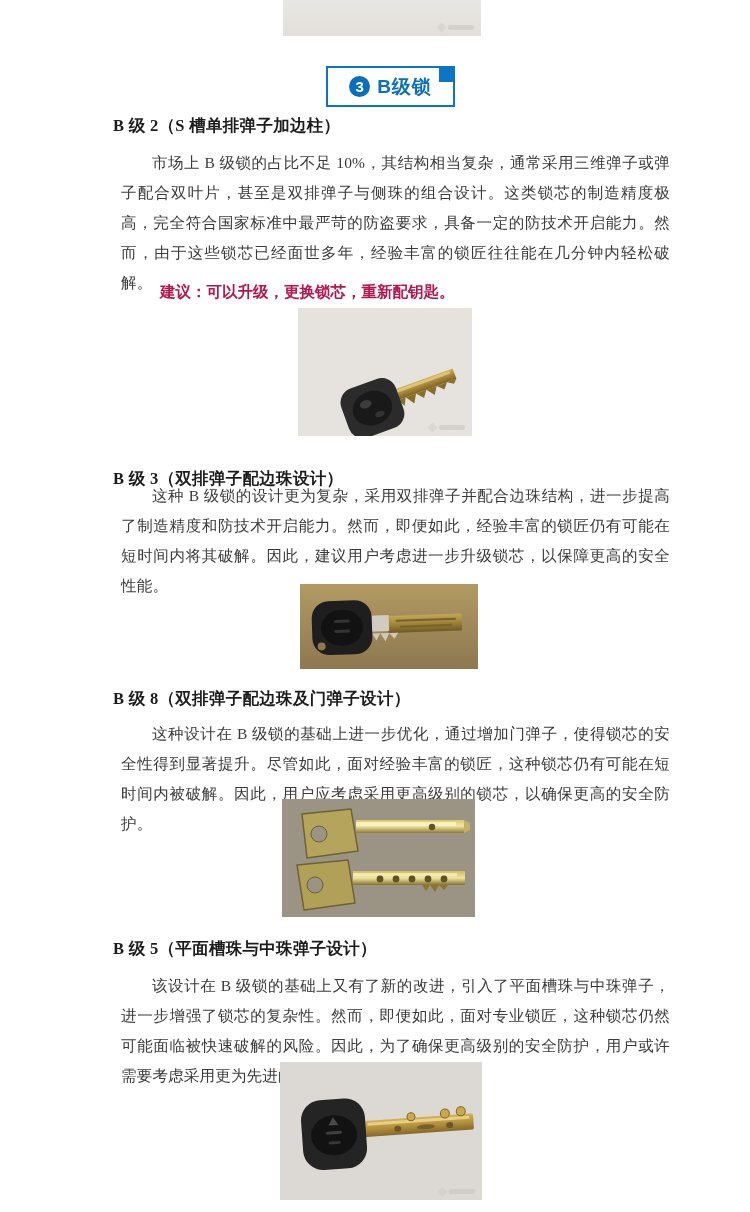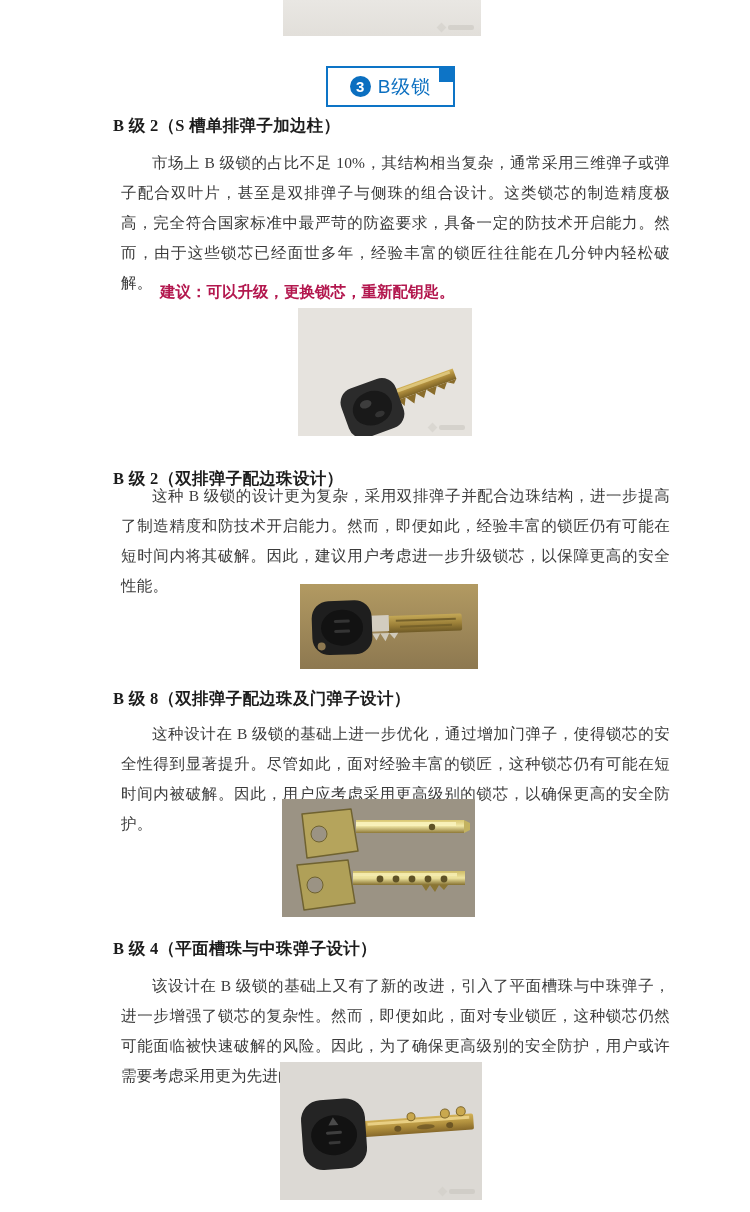--- a/index.html
+++ b/index.html
@@ -32,21 +32,21 @@
     width: 15px; height: 15px; background: #0d74c6;
   }
   .badge .num {
     width: 21px; height: 21px; border-radius: 50%;
     background: #0b6fc0; color: #ffffff;
     font-family: "Liberation Sans", sans-serif;
     font-weight: bold; font-size: 15px; line-height: 21px;
     text-align: center; flex: 0 0 auto;
   }
   .badge .lbl {
-    color: #0b6fc0; font-weight: normal; font-size: 19px;
+    color: #0b6fc0; font-weight: bold; font-size: 19px;
     font-family: "Liberation Sans", sans-serif;
     letter-spacing: 1px;
   }
 
   
   .col { left: 113px; width: 549px; }
   h2.sec-h {
     margin: 0; font-size: 16.5px; font-weight: bold; color: #1c1c1c;
     letter-spacing: 0.3px; line-height: 22px;
   }
@@ -115,21 +115,21 @@
       <ellipse cx="68" cy="92" rx="6" ry="4" fill="#3d3d3d"></ellipse>
       <ellipse cx="78" cy="106" rx="5" ry="3" fill="#333333"></ellipse>
     </g>
   </svg>
   <div class="wm">
       <span class="dia"></span>
       <span class="bar"></span>
     </div>
 </div>
 
-<h2 class="abs col sec-h" style="top:468px">B 级 2（双排弹子配边珠设计）</h2>
+<h2 class="abs col sec-h" style="top:468px">B 级 3（双排弹子配边珠设计）</h2>
 <p class="abs col sec-p" style="top:473px">这种 B 级锁的设计更为复杂，采用双排弹子并配合边珠结构，进一步提高了制造精度和防技术开启能力。然而，即便如此，经验丰富的锁匠仍有可能在短时间内将其破解。因此，建议用户考虑进一步升级锁芯，以保障更高的安全性能。</p>
 
 <div class="abs photo" style="left:300px; top:584px; width:178px; height:85px;">
   <svg width="178" height="85" viewBox="0 0 178 85">
     <defs>
       <linearGradient id="b2bg" x1="0" y1="0" x2="0" y2="1">
         <stop offset="0" stop-color="#b29a62"></stop>
           <stop offset="1" stop-color="#8d7850"></stop>
       </linearGradient>
       <linearGradient id="b2" x1="0" y1="0" x2="0" y2="1">
@@ -190,21 +190,21 @@
       <circle cx="98" cy="80" r="3.4" fill="#5f5226"></circle>
       <circle cx="114" cy="80" r="3.4" fill="#5f5226"></circle>
       <circle cx="130" cy="80" r="3.4" fill="#5f5226"></circle>
       <circle cx="146" cy="80" r="3.4" fill="#5f5226"></circle>
       <circle cx="162" cy="80" r="3.4" fill="#5f5226"></circle>
       <path d="M140 86 L144 92 148 86 153 93 157 86 162 91 166 86 Z" fill="#8a7534"></path>
     </g>
   </svg>
 </div>
 
-<h2 class="abs col sec-h" style="top:938px">B 级 4（平面槽珠与中珠弹子设计）</h2>
+<h2 class="abs col sec-h" style="top:938px">B 级 5（平面槽珠与中珠弹子设计）</h2>
 <p class="abs col sec-p" style="top:963px">该设计在 B 级锁的基础上又有了新的改进，引入了平面槽珠与中珠弹子，进一步增强了锁芯的复杂性。然而，即便如此，面对专业锁匠，这种锁芯仍然可能面临被快速破解的风险。因此，为了确保更高级别的安全防护，用户或许需要考虑采用更为先进的锁芯技术。</p>
 
 <div class="abs photo" style="left:280px; top:1062px; width:202px; height:138px;">
   <svg width="202" height="138" viewBox="0 0 202 138">
     <defs>
       <linearGradient id="b4" x1="0" y1="0" x2="0" y2="1">
         <stop offset="0" stop-color="#d3b257"></stop>
           <stop offset="0.5" stop-color="#b2913e"></stop>
           <stop offset="1" stop-color="#86682a"></stop>
       </linearGradient>

